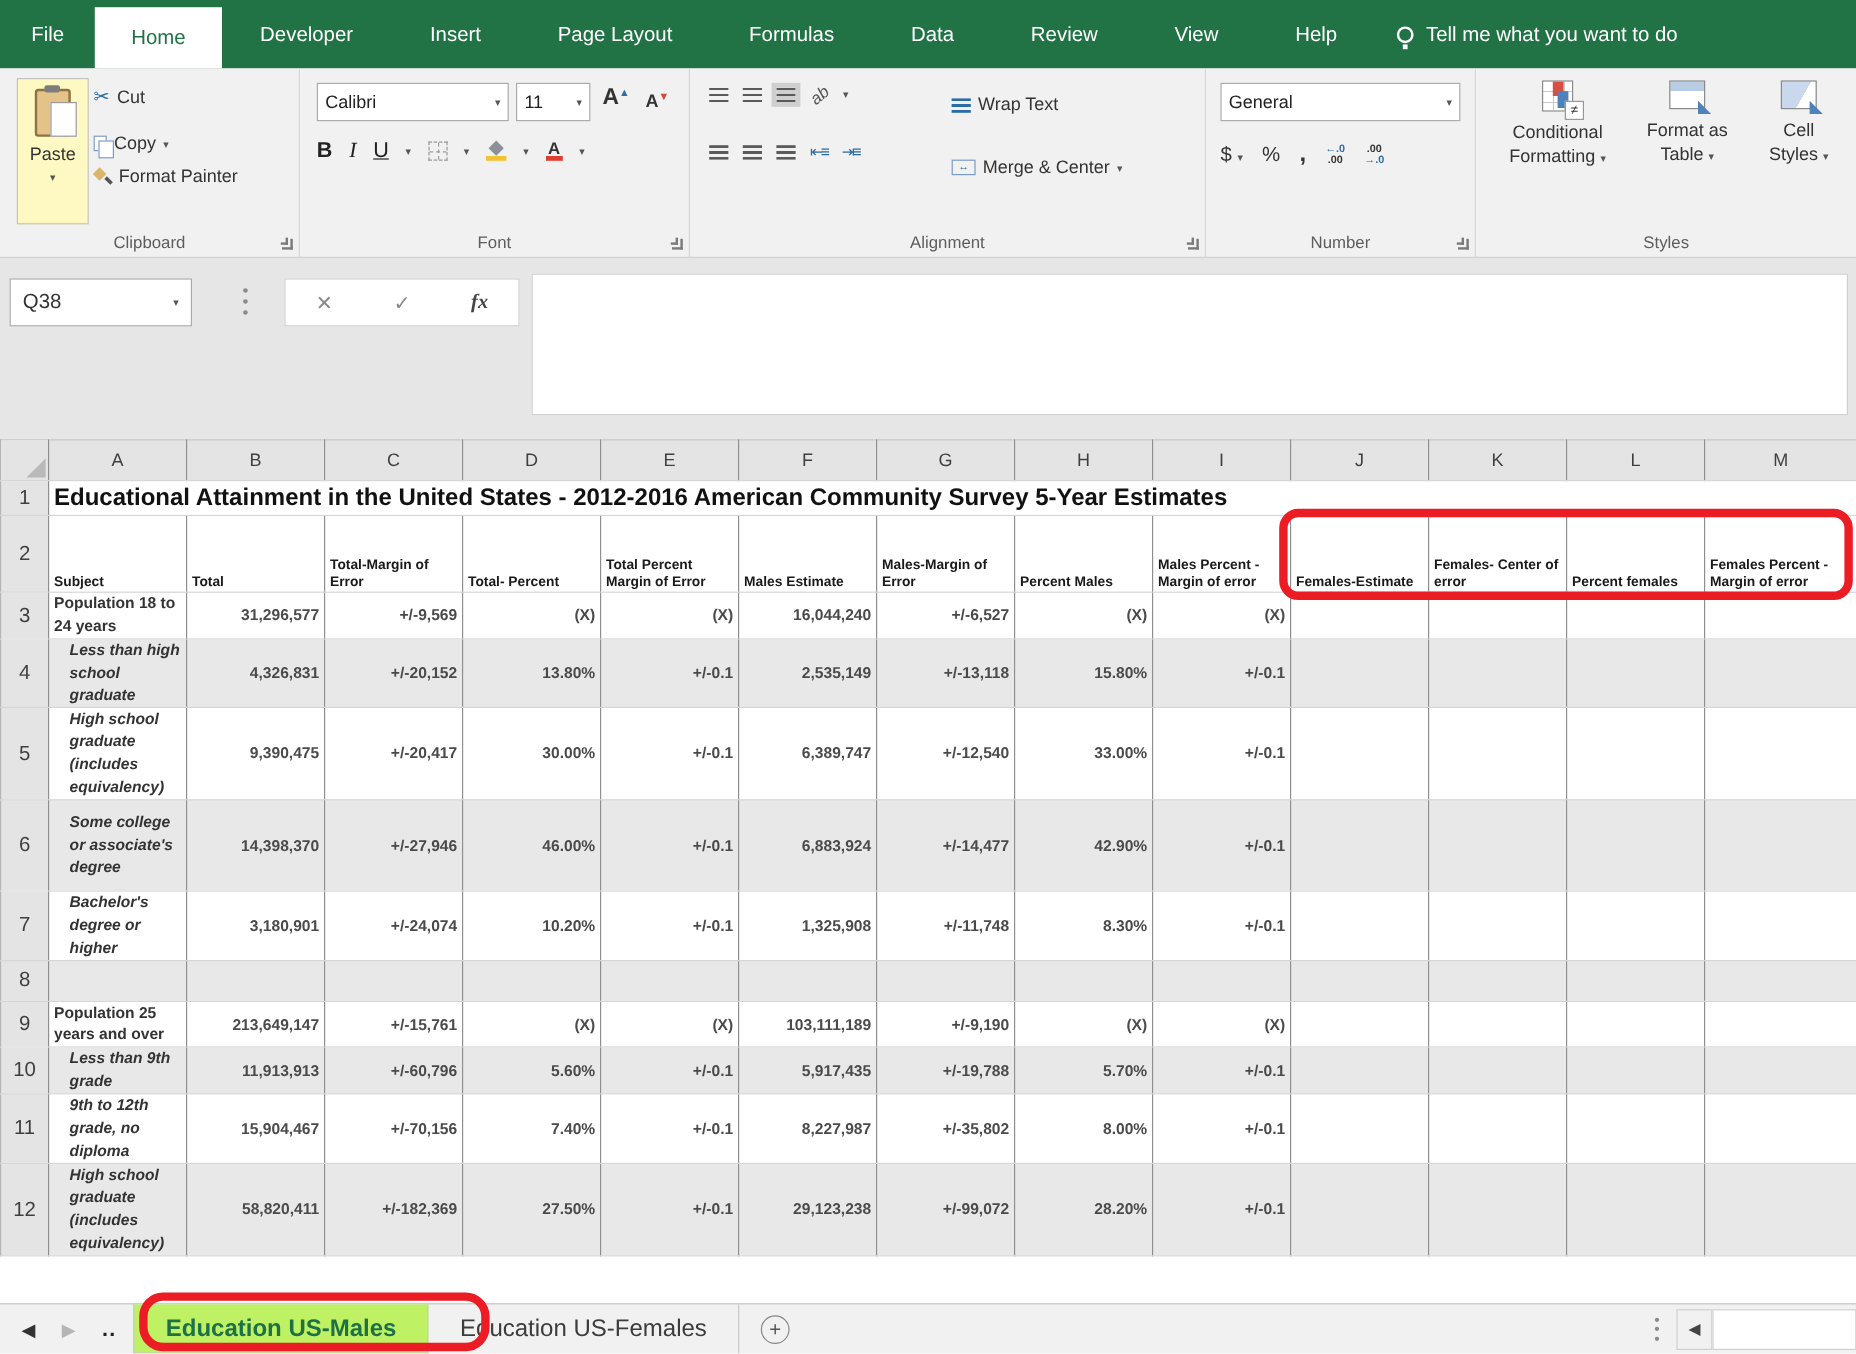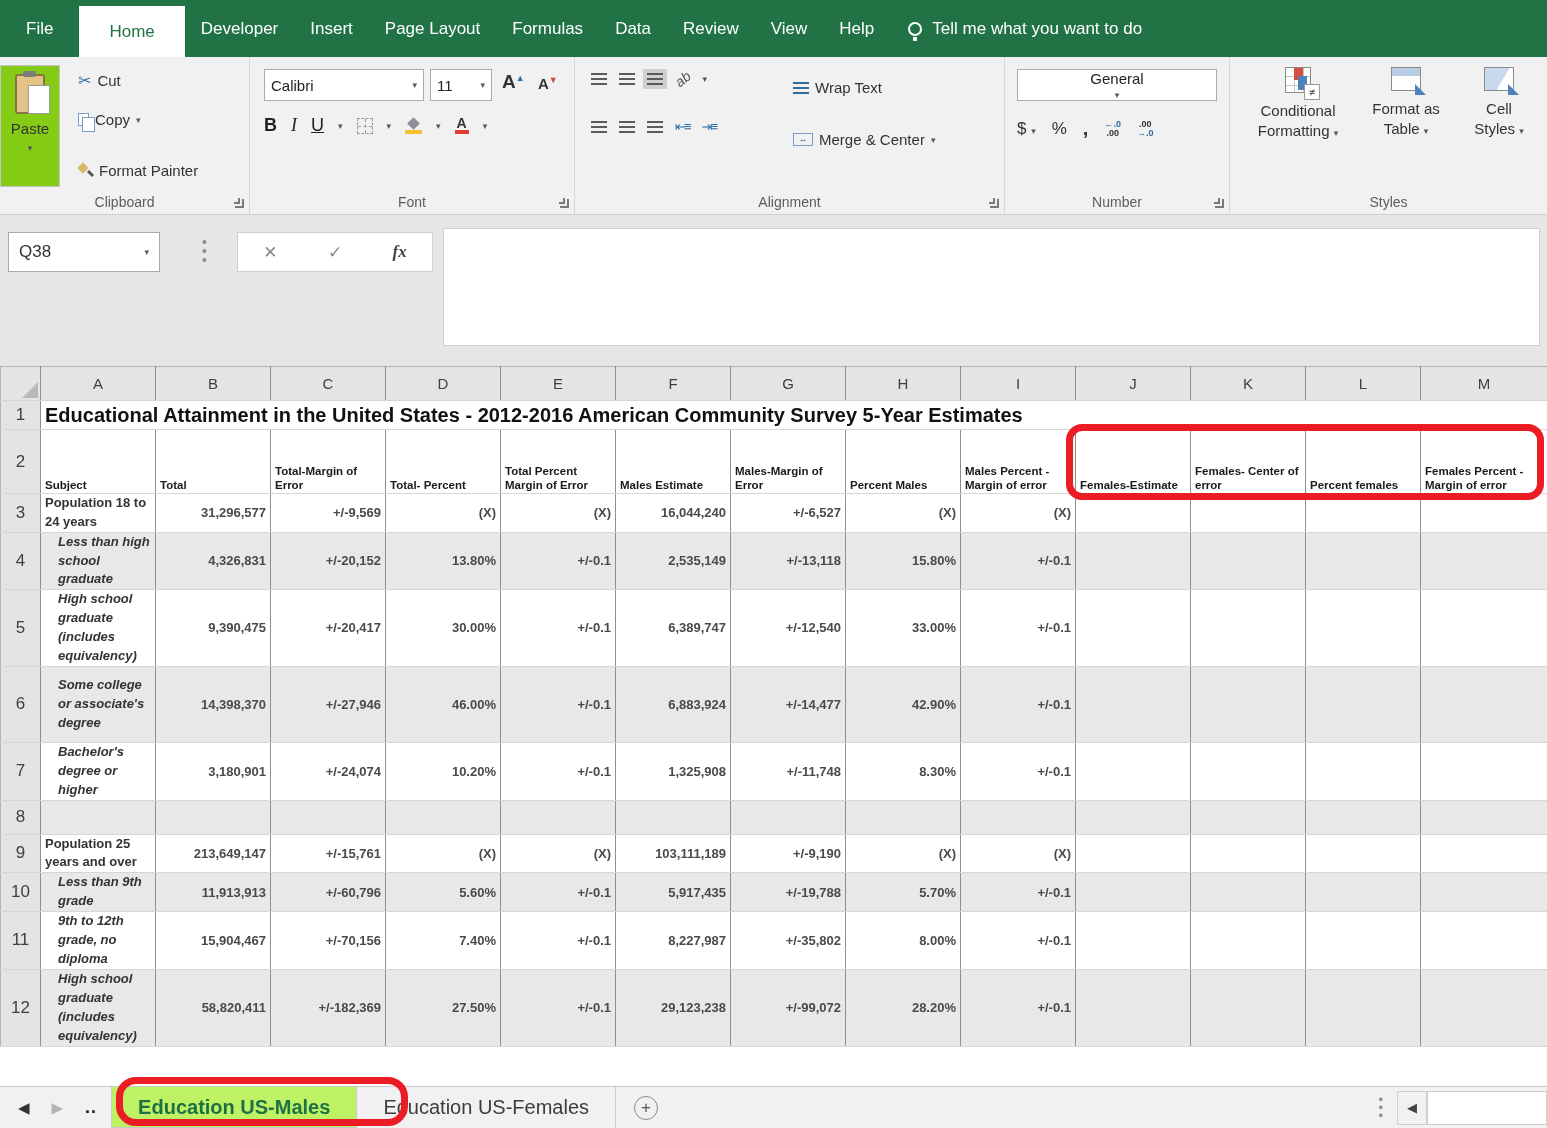--- a/index.html
+++ b/index.html
@@ -2,39 +2,39 @@
 <html><head>
 <meta charset="utf-8">
 <style>
   * { box-sizing: border-box; }
   html,body { margin:0; padding:0; }
   body { font-family: "Liberation Sans", sans-serif; }
   #app { position:relative; width:1547px; height:1128px; background:#e6e6e6; overflow:hidden; }
 
   
   .tabbar { position:absolute; left:0; top:0; width:100%; height:57px; background:#217346; display:flex; align-items:center; }
-  .rtab { color:#fff; font-size:17px; padding:0 16px; height:57px; display:flex; align-items:center; cursor:pointer; }
+  .rtab { color:#fff; font-size:17px; padding:0 32px; height:57px; display:flex; align-items:center; cursor:pointer; }
   .rtab.file { padding:0 26px; }
   .rtab.active { background:#fff; color:#217346; height:51px; margin-top:6px; padding:0 30px; }
   .tellme { display:flex; align-items:center; color:#fff; font-size:17px; margin-left:18px; gap:10px; }
   .bulb { width:14px; height:14px; border:2px solid #fff; border-radius:50%; position:relative; flex:0 0 auto; }
   .bulb::after { content:""; position:absolute; left:3px; top:13px; width:4px; height:4px; background:#fff; }
 
   
   .ribbon { position:absolute; left:0; top:57px; width:100%; height:158px; background:#f1f1f1; border-bottom:1px solid #d2d0ce; }
   .rgroup { position:absolute; top:0; height:158px; border-right:1px solid #d8d8d8; }
   .glabel { position:absolute; bottom:5px; left:0; right:0; text-align:center; font-size:14px; color:#5d5d5d; }
   .dlg { position:absolute; right:5px; bottom:7px; width:9px; height:9px; border-right:2px solid #7a7a7a; border-bottom:2px solid #7a7a7a; }
   .dlg::after { content:""; position:absolute; right:2px; bottom:2px; width:4px; height:4px; border-right:2px solid #7a7a7a; border-bottom:2px solid #7a7a7a; }
   .caret { font-size:9px; color:#555; }
   .btn { display:flex; align-items:center; gap:6px; color:#333; font-size:15px; cursor:pointer; }
 
   
   .g-clip { left:0; width:250px; }
-  .paste { position:absolute; left:0; top:8px; width:60px; height:122px; background:#84cc16; border:1px solid #c3c3c3; display:flex; flex-direction:column; align-items:center; padding-top:8px; gap:6px; }
+  .paste { position:absolute; left:14px; top:8px; width:60px; height:122px; background:#fef9c3; border:1px solid #c3c3c3; display:flex; flex-direction:column; align-items:center; padding-top:8px; gap:6px; }
   .clipboard { width:30px; height:40px; background:#e3c388; border:2px solid #8c7340; border-radius:3px; position:relative; }
   .clipboard::before { content:""; position:absolute; top:-5px; left:6px; width:13px; height:6px; background:#7d7d7d; border-radius:2px; }
   .clipboard::after { content:""; position:absolute; right:-7px; top:9px; width:20px; height:27px; background:#fff; border:1px solid #9a9a9a; }
   .paste-lbl { font-size:15px; color:#333; }
   .clip-small { position:absolute; left:78px; display:flex; align-items:center; gap:6px; font-size:15px; color:#333; cursor:pointer; }
   .scissors { color:#2b6ca3; font-size:16px; }
   .copy-ic { width:11px; height:13px; border:1px solid #7b9cc7; background:#fff; position:relative; flex:0 0 auto; }
   .copy-ic::after { content:""; position:absolute; left:3px; top:3px; width:11px; height:13px; border:1px solid #7b9cc7; background:#fff; }
   .fp-ic { width:15px; height:15px; position:relative; flex:0 0 auto; }
   .fp-ic::before { content:""; position:absolute; left:1px; top:1px; width:8px; height:8px; background:#d9b66a; transform:rotate(45deg); }
@@ -68,21 +68,21 @@
   .sel { background-color:#cfcfcf; outline:4px solid #cfcfcf; }
   .orient { font-size:14px; color:#555; transform:rotate(-40deg); display:inline-block; font-style:italic; cursor:pointer;}
   .wrap-btn { position:absolute; left:218px; top:22px; }
   .merge-btn { position:absolute; left:218px; top:74px; }
   .mc-ic { width:20px; height:13px; border:1px solid #7b9cc7; position:relative; flex:0 0 auto; text-align:center; font-size:9px; color:#2b6ca3; line-height:11px; }
   .wt-ic { width:16px; height:12px; background:repeating-linear-gradient(#2b6ca3 0 2px, transparent 2px 5px); position:relative; flex:0 0 auto;}
   .indent-ic { font-size:13px; color:#2b6ca3; letter-spacing:-2px; cursor:pointer;}
 
   
   .g-num { left:1005px; width:225px; }
-  .numfmt { position:absolute; left:12px; top:12px; width:200px; height:32px;flex-direction:column; }
+  .numfmt { position:absolute; left:12px; top:12px; width:200px; height:32px; }
   .nRow2 { position:absolute; left:12px; top:60px; display:flex; align-items:center; gap:16px; font-size:17px; color:#333; }
   .deci { font-size:9px; font-weight:700; line-height:9px; color:#333; text-align:center; cursor:pointer;}
   .deci .b { color:#2b6ca3; }
 
   
   .g-styles { left:1230px; width:317px; border-right:none; }
   .style-btn { position:absolute; top:10px; width:100px; display:flex; flex-direction:column; align-items:center; gap:8px; font-size:15px; color:#333; text-align:center; line-height:1.35; cursor:pointer; }
   .grid-ic { width:26px; height:26px; border:1px solid #8a8a8a; background:
       linear-gradient(to right, transparent 0 8px, #c7c7c7 8px 9px, transparent 9px 17px, #c7c7c7 17px 18px, transparent 18px),
       linear-gradient(to bottom, transparent 0 8px, #c7c7c7 8px 9px, transparent 9px 17px, #c7c7c7 17px 18px, transparent 18px), #fff;
@@ -173,21 +173,21 @@
       </div>
       <div class="clip-small" style="top:14px;">
         <span class="scissors">✂</span>
         <span>Cut</span>
       </div>
       <div class="clip-small" style="top:54px;">
         <span class="copy-ic"></span>
         <span>Copy</span>
         <span class="caret">▾</span>
       </div>
-      <div class="clip-small" style="top:105px;">
+      <div class="clip-small" style="top:82px;">
         <span class="fp-ic"></span>
         <span>Format Painter</span>
       </div>
       <div class="glabel">Clipboard</div>
       <span class="dlg"></span>
     </div>
 
     <div class="rgroup g-font">
       <div class="combo fontname">
         <span>Calibri</span>

